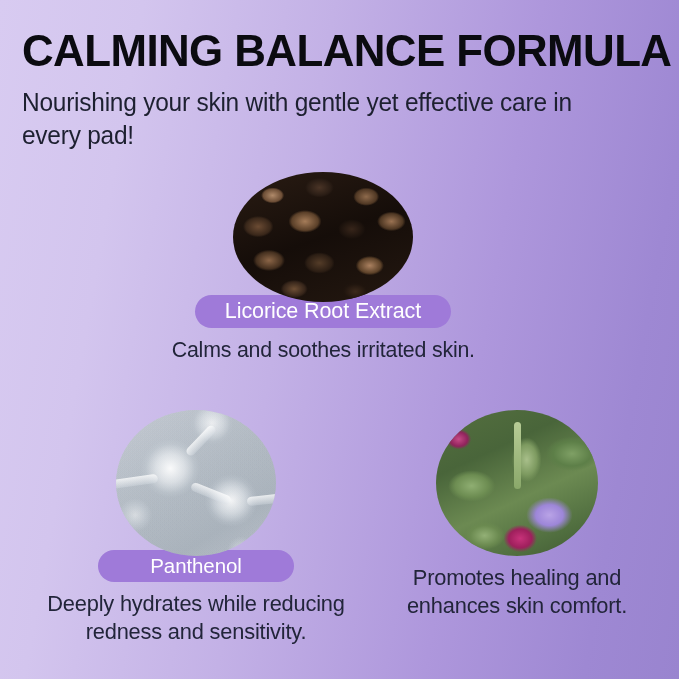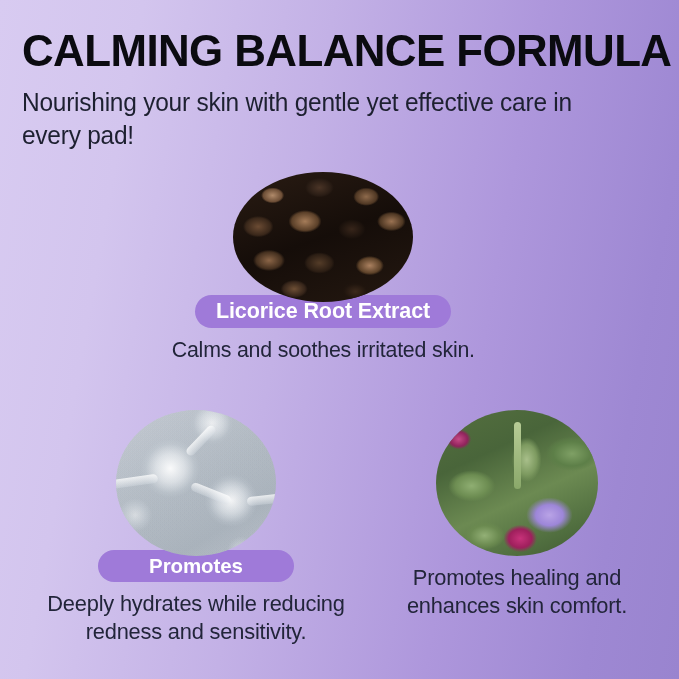--- a/index.html
+++ b/index.html
@@ -153,21 +153,21 @@
   
   .pill {
     box-sizing: border-box;
     display: flex;
     align-items: center;
     justify-content: center;
     border-radius: 999px;
     background: #9f7ad9;
     color: #ffffff;
     font-family: "Liberation Sans", sans-serif;
-    font-weight: bold;
+    font-weight: normal;
     letter-spacing: -0.1px;
     white-space: nowrap;
     text-align: right;
   }
   .pill-licorice  { width: 256px; height: 33px; font-size: 21.5px; margin-top: -7px; }
   .pill-panthenol { width: 196px; height: 32px; font-size: 20.5px; margin-top: -6px; }
   .pill-allantoin { width: 203px; height: 32px; font-size: 20.5px; margin-top: -6px; }
 
   
   .desc {
@@ -205,21 +205,21 @@
 
   <div class="card card-panthenol">
     <div class="photo photo-panthenol">
       <div class="photo-inner img-panthenol">
         <span class="bond bond-a"></span>
         <span class="bond bond-b"></span>
         <span class="bond bond-c"></span>
         <span class="bond bond-d"></span>
       </div>
     </div>
-    <div class="pill pill-panthenol">Promotes</div>
+    <div class="pill pill-panthenol">Panthenol</div>
     <p class="desc desc-panthenol">Deeply hydrates while reducing redness and sensitivity.</p>
   </div>
 
   <div class="card card-allantoin">
     <div class="photo photo-allantoin">
       <div class="photo-inner img-allantoin">
         <span class="stem"></span>
       </div>
     </div>
     <p class="desc desc-allantoin">Promotes healing and enhances skin comfort.</p>

